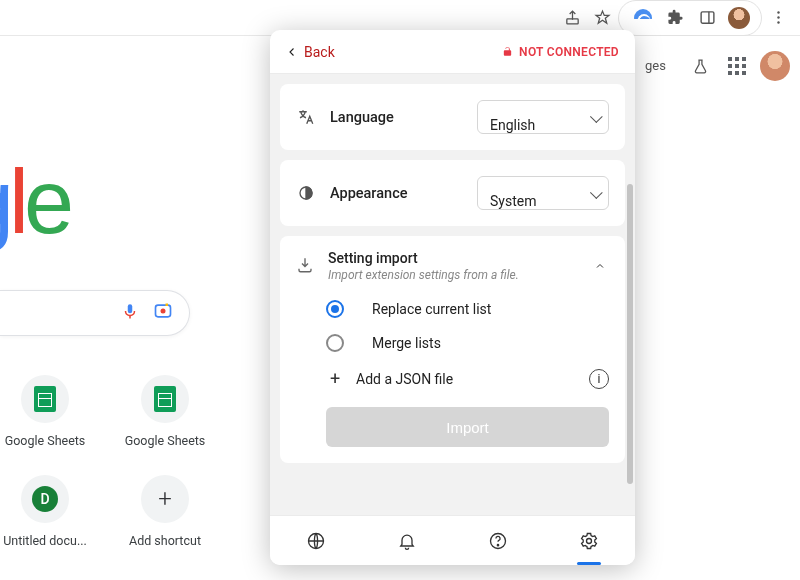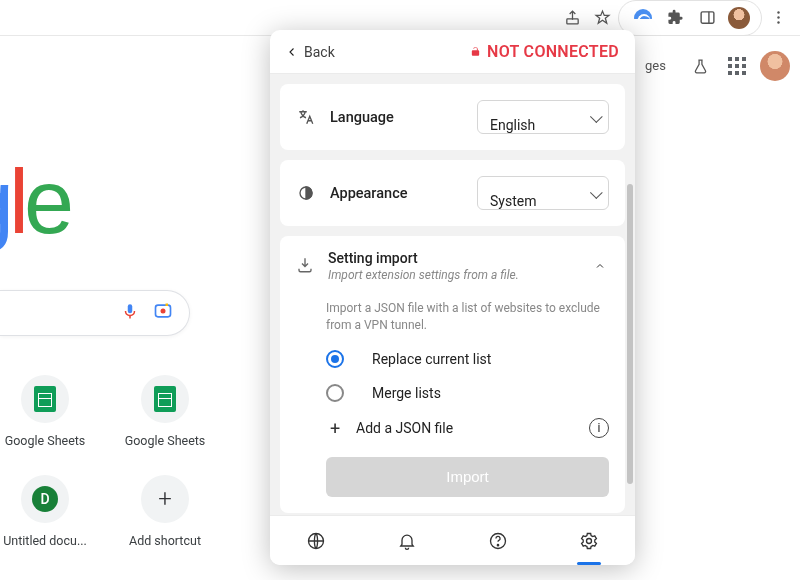--- a/index.html
+++ b/index.html
@@ -64,22 +64,22 @@
 
   
   .panel {
     position:absolute; left:270px; top:30px; width:365px; height:535px;
     background:#fff; border-radius:10px; box-shadow:0 4px 28px rgba(0,0,0,0.25);
     display:flex; flex-direction:column; overflow:hidden;
   }
   .panel-header {
     height:44px; display:flex; align-items:center; justify-content:space-between; padding:0 16px 0 10px; border-bottom:1px solid #ebebeb;
   }
-  .back-btn { display:flex; align-items:center; gap:6px; color:#404040; font-size:14px; cursor:pointer; padding:4px 6px; border-radius:6px;}
-  .status { display:flex; align-items:center; gap:6px; color:#e63946; font-size:16px; font-weight:600; letter-spacing:0.3px;}
+  .back-btn { display:flex; align-items:center; gap:6px; color:#b91c1c; font-size:14px; cursor:pointer; padding:4px 6px; border-radius:6px;}
+  .status { display:flex; align-items:center; gap:6px; color:#e63946; font-size:12px; font-weight:600; letter-spacing:0.3px;}
 
   .panel-body { flex:1; overflow:hidden; background:#f2f2f2; padding:10px; display:flex; flex-direction:column; gap:10px; position:relative;}
   .scroll-ind { position:absolute; right:2px; top:0; width:6px; height:410px; }
   .scroll-thumb{ position:absolute; right:0; top:110px; width:6px; height:300px; background:#c3c3c3; border-radius:3px;}
 
   .card {
     background:#fff; border-radius:8px; padding:16px 16px; display:flex; align-items:center; gap:14px; font-size:14px; color:#222;
   }
   .card .lead-icon { width:20px; color:#666; display:flex;align-items:center;justify-content:center;}
   .card-label { flex:0 0 auto; width:96px; font-weight:500; font-size:14.5px;}
@@ -293,21 +293,20 @@
           <div class="exp-title">Setting import</div>
           <div class="exp-sub">Import extension settings from a file.</div>
         </div>
         <span class="chev">
           <svg viewBox="0 0 24 24" fill="none" stroke="#333" stroke-width="2">
               <path d="M6 15l6-6 6 6"></path>
             </svg>
         </span>
       </div>
       <div class="expander-body">
-        <div class="sub-desc">Import a JSON file with a list of websites to exclude from a VPN tunnel.</div>
         <div class="radio-row">
           <span class="radio checked"></span>
           <span>Replace current list</span>
         </div>
         <div class="radio-row">
           <span class="radio"></span>
           <span>Merge lists</span>
         </div>
         <div class="add-row">
           <span class="plus">+</span>

